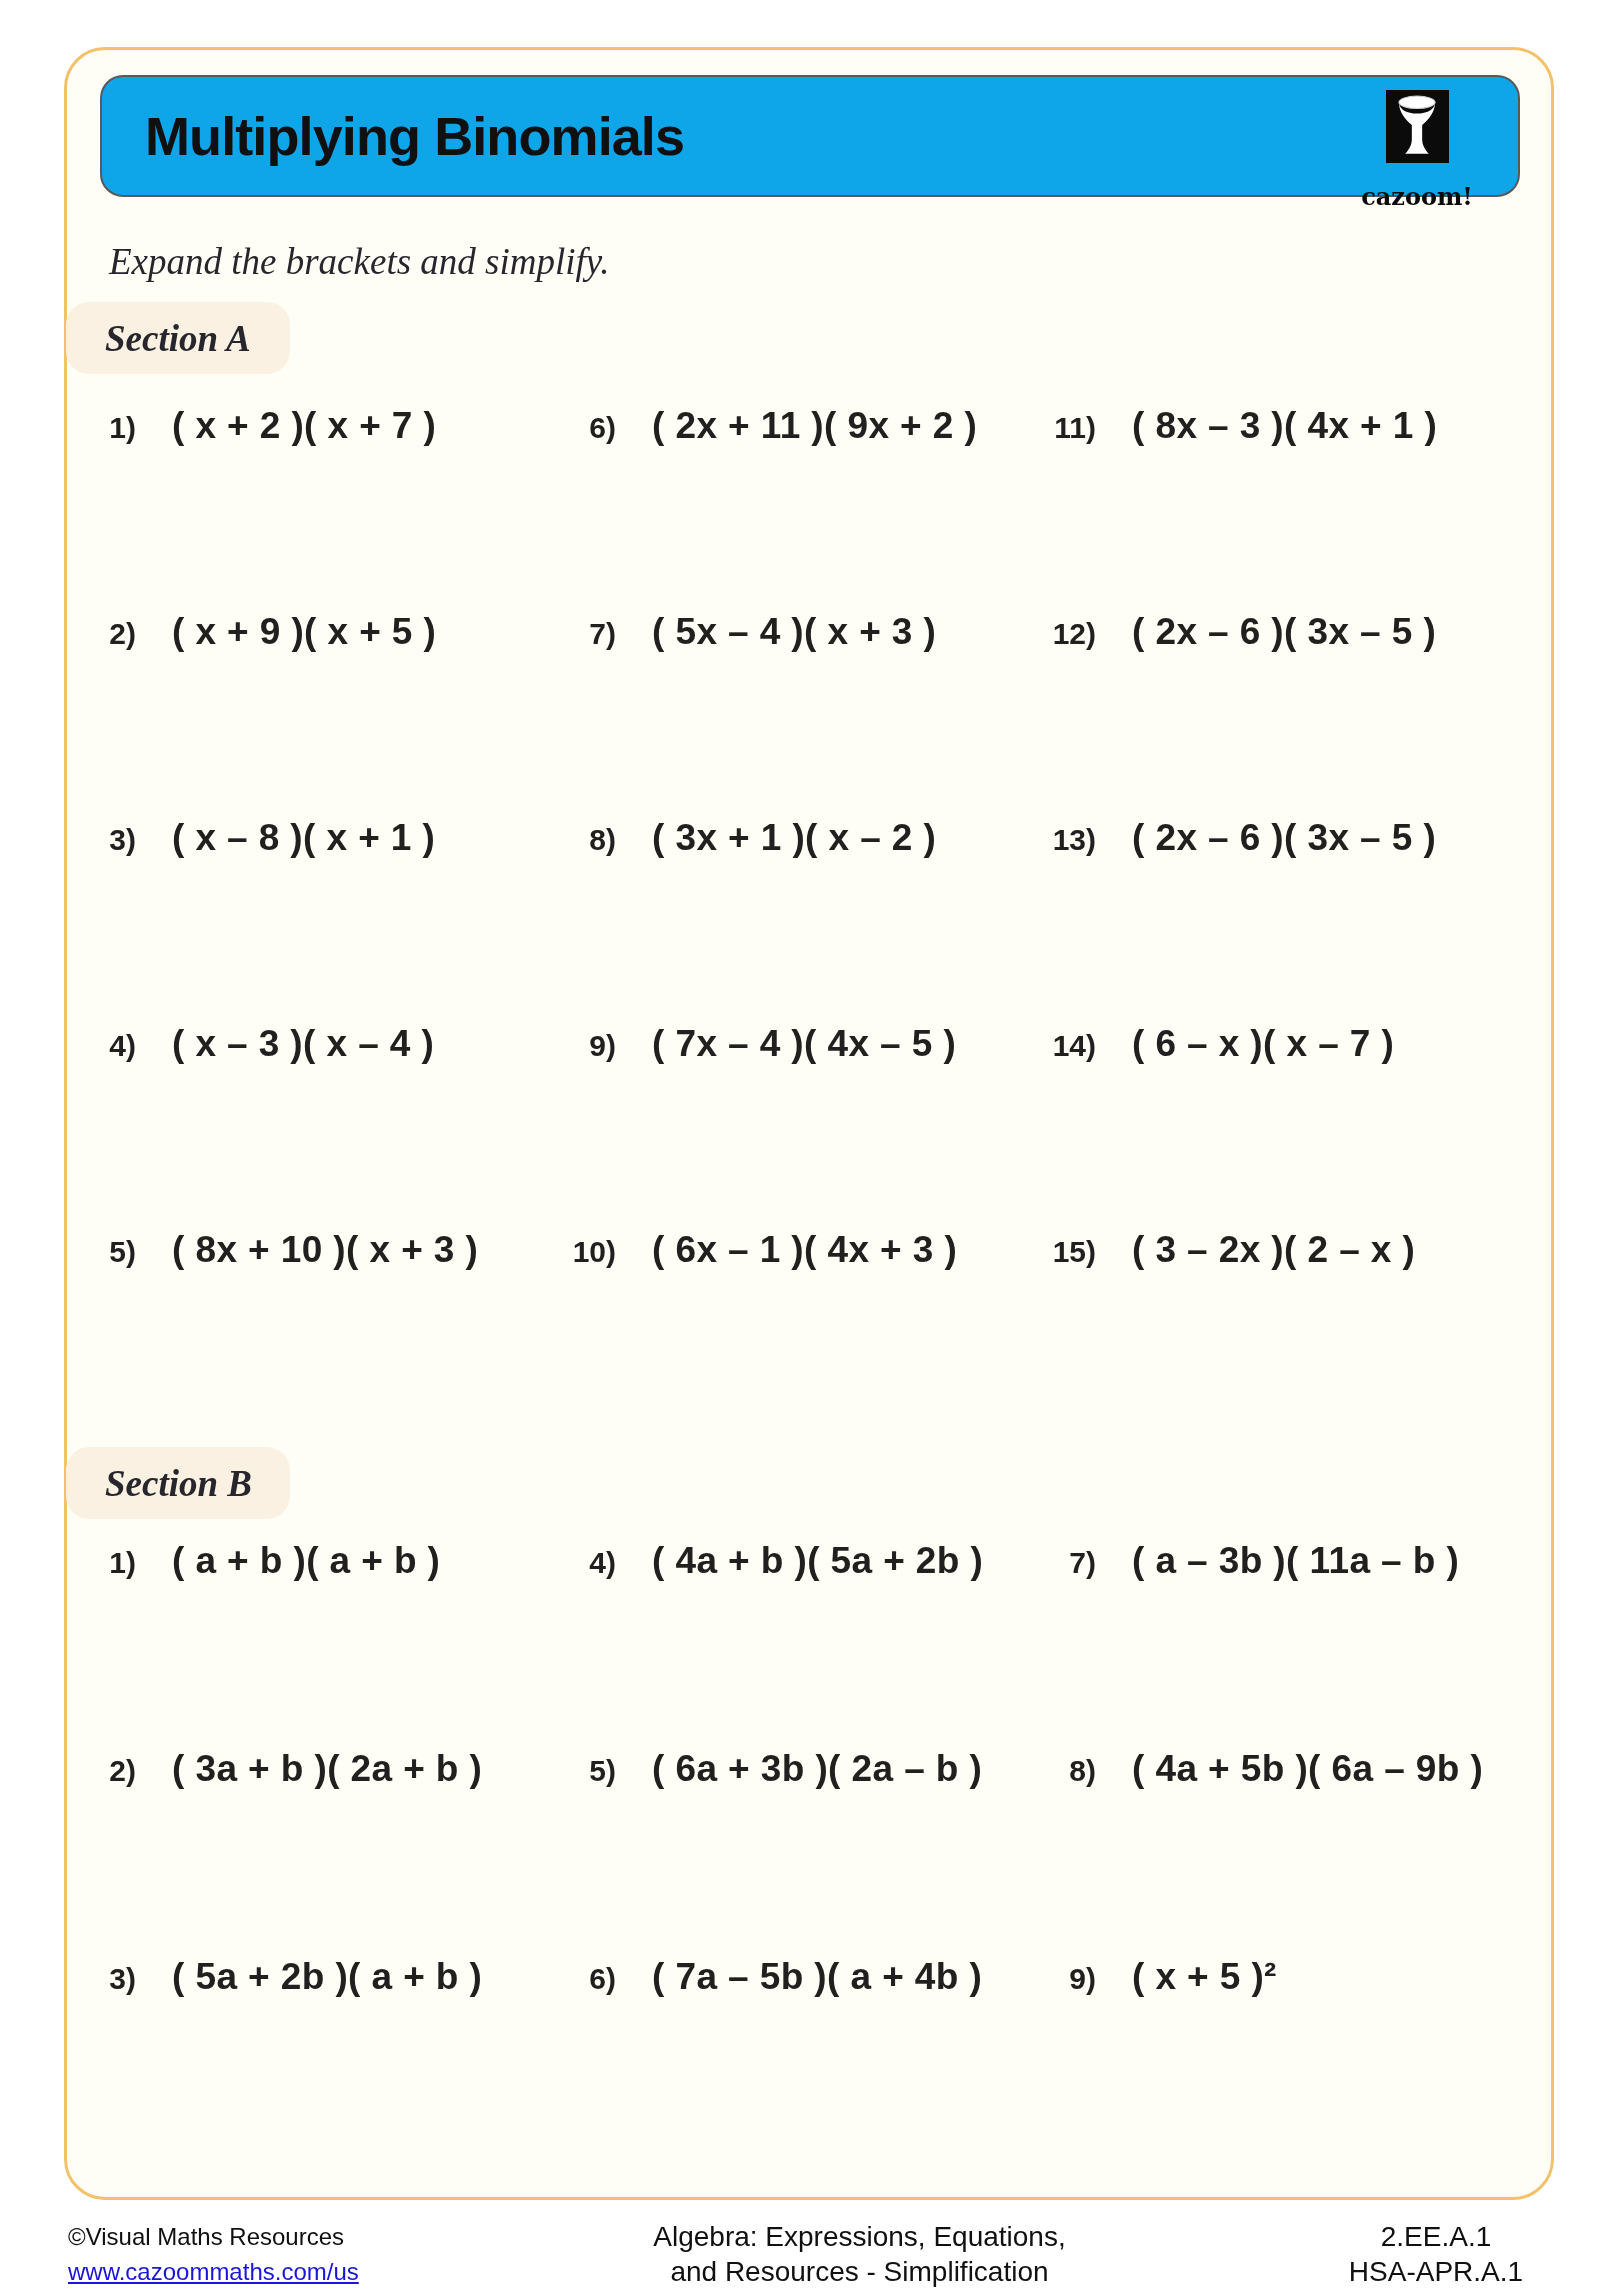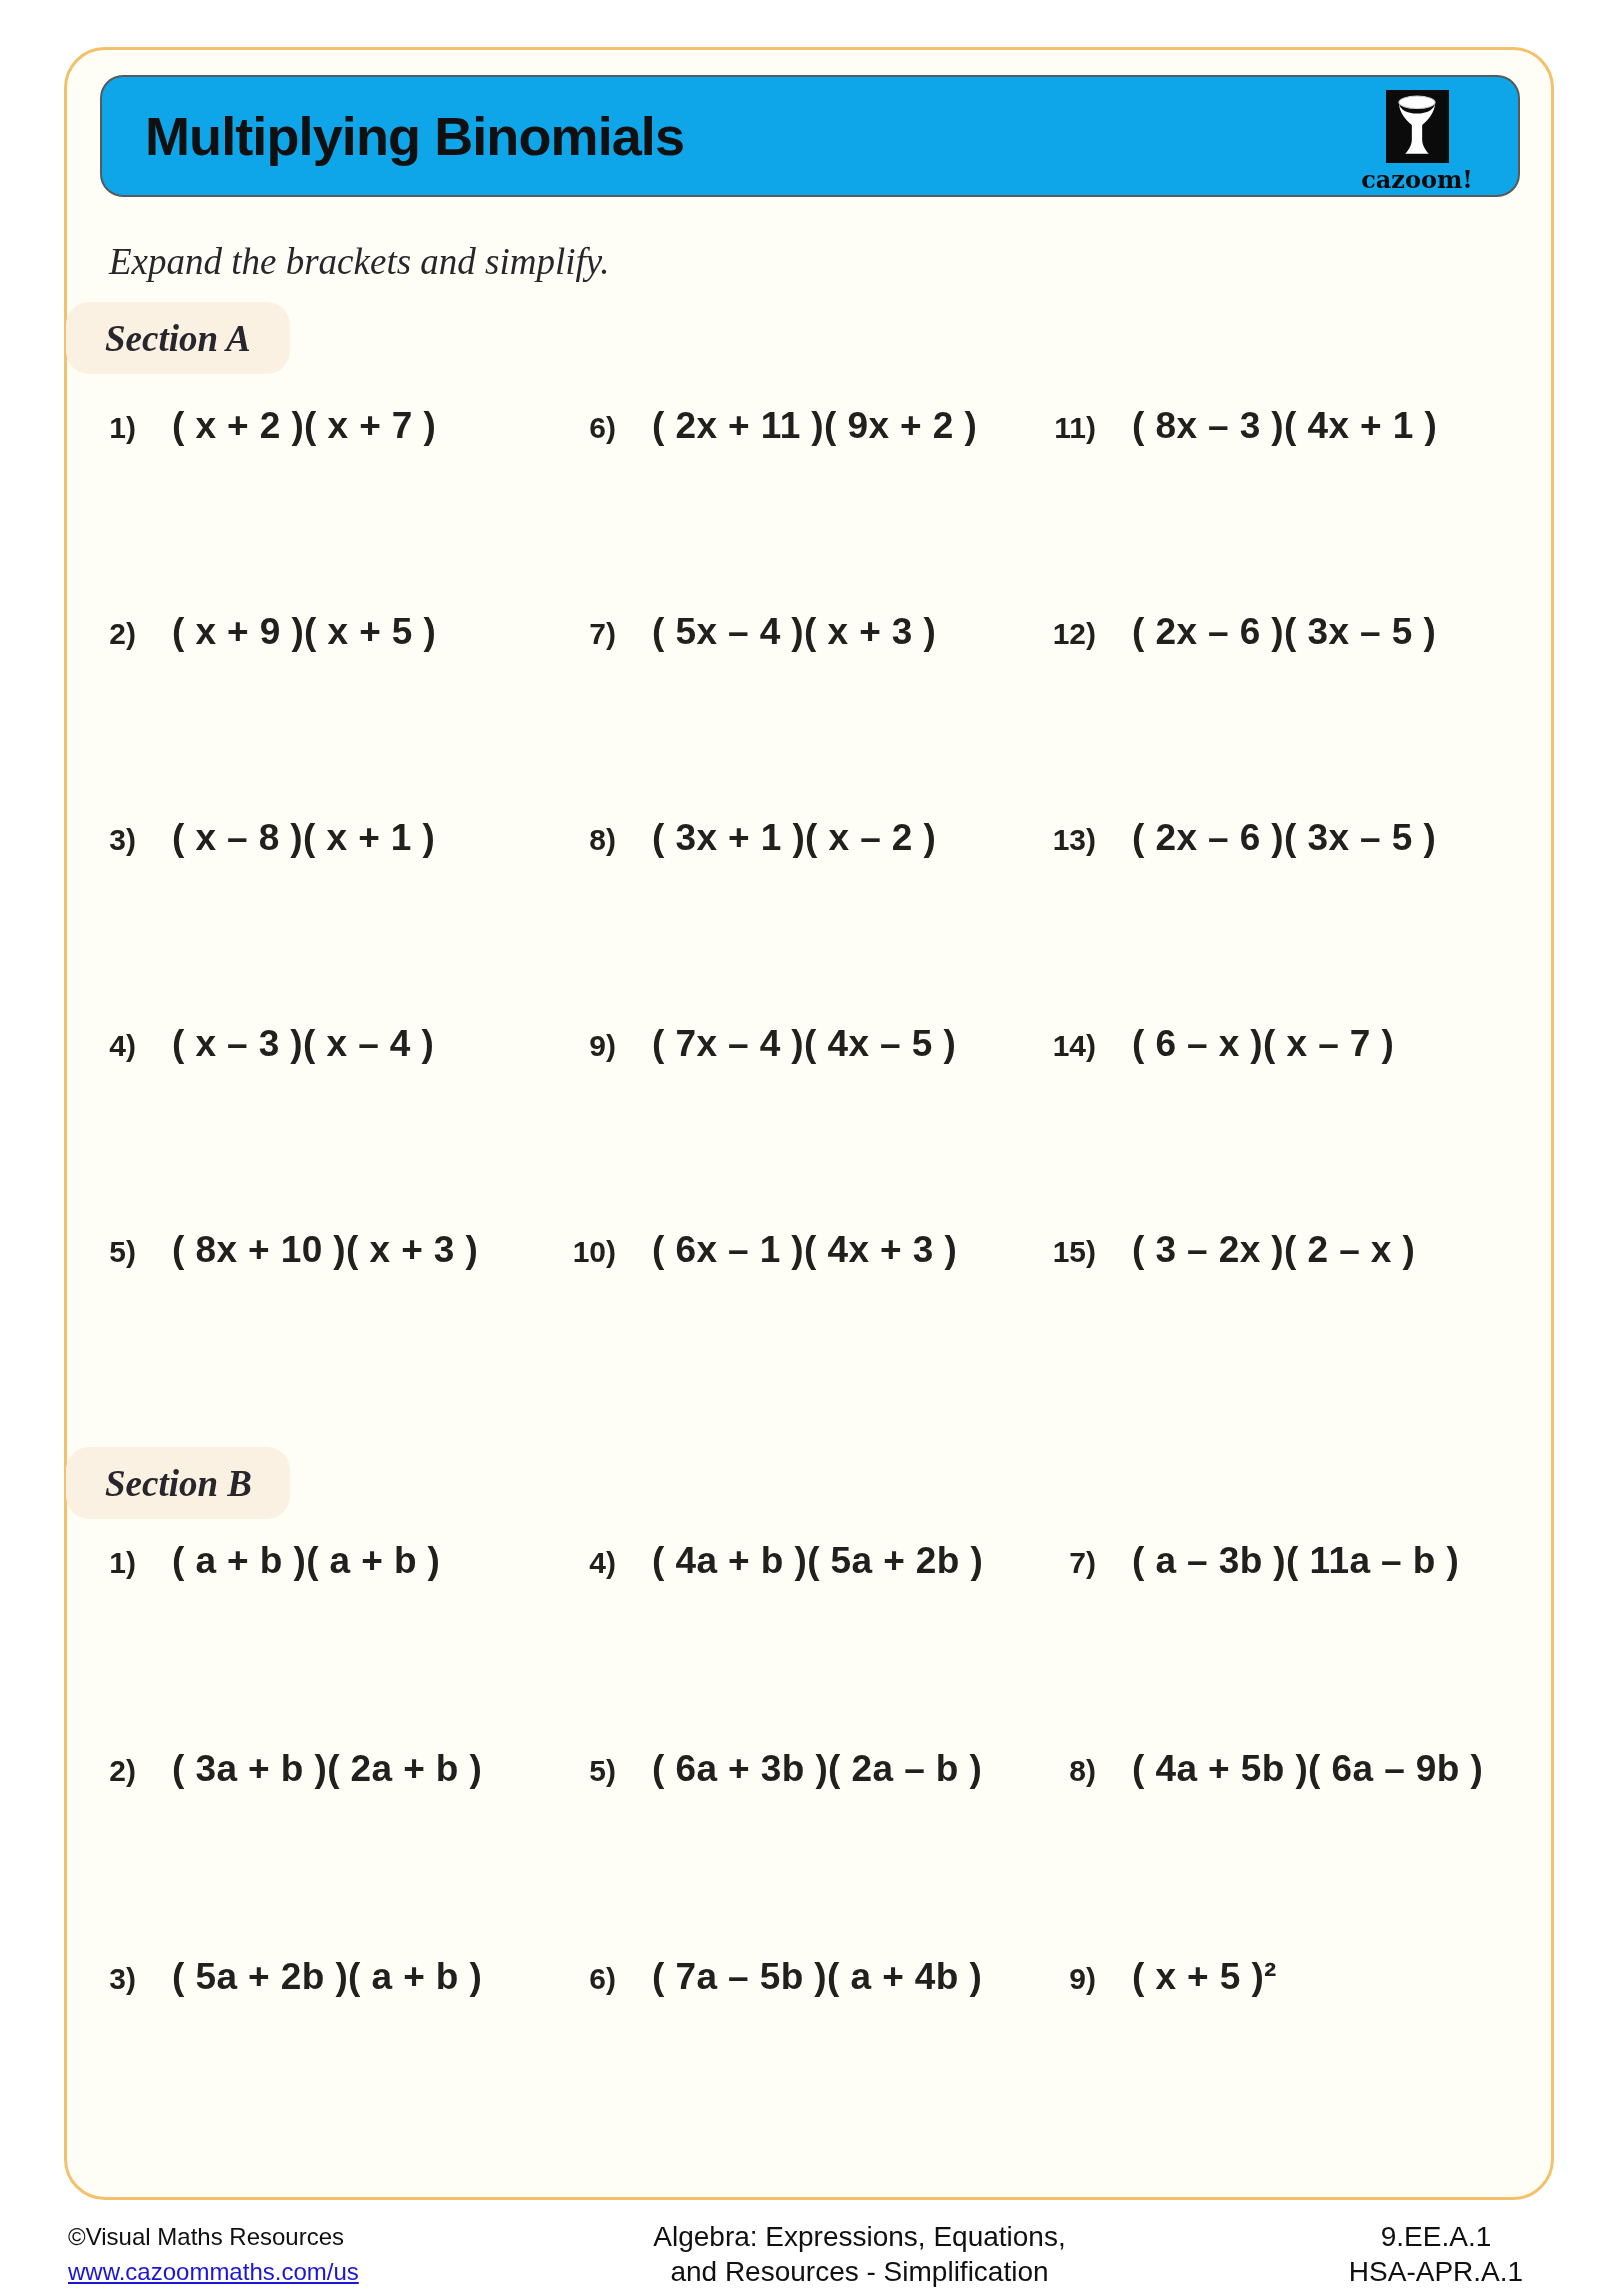--- a/index.html
+++ b/index.html
@@ -21,21 +21,21 @@
     font-family:"Liberation Sans", sans-serif; white-space:nowrap;
   }
   .logo {
     position:absolute; right:25px; top:12.5px; width:152px; text-align:center;
   }
   .logo-square {
     width:63px; height:73px; margin:0 auto; background:#0B0B0B;
     display:flex; align-items:center; justify-content:center;
   }
   .logo-brand {
-    margin-top:2px; font-family:"DejaVu Serif", serif; font-weight:bold;
+    margin-top:19px; font-family:"DejaVu Serif", serif; font-weight:bold;
     font-size:24px; color:#0B0B0B; letter-spacing:0px;
   }
   .instruction {
     position:absolute; left:109px; top:240px;
     font-family:"Liberation Serif", serif; font-style:italic;
     font-size:37px; color:#26262C;
   }
   .badge {
     position:absolute; left:66px; width:224px; height:72px;
     background:#FAF1E3; border-radius:23px;
@@ -197,19 +197,19 @@
   <div class="footer">
     <div class="f-left">
       <div>©Visual Maths Resources</div>
       <div class="f-link">www.cazoommaths.com/us</div>
     </div>
     <div class="f-center">
       <div>Algebra: Expressions, Equations,</div>
       <div>and Resources - Simplification</div>
     </div>
     <div class="f-right">
-      <div>9.EE.A.1</div>
+      <div>2.EE.A.1</div>
       <div>HSA-APR.A.1</div>
     </div>
   </div>
 
 </div>
 
 
 </body></html>

